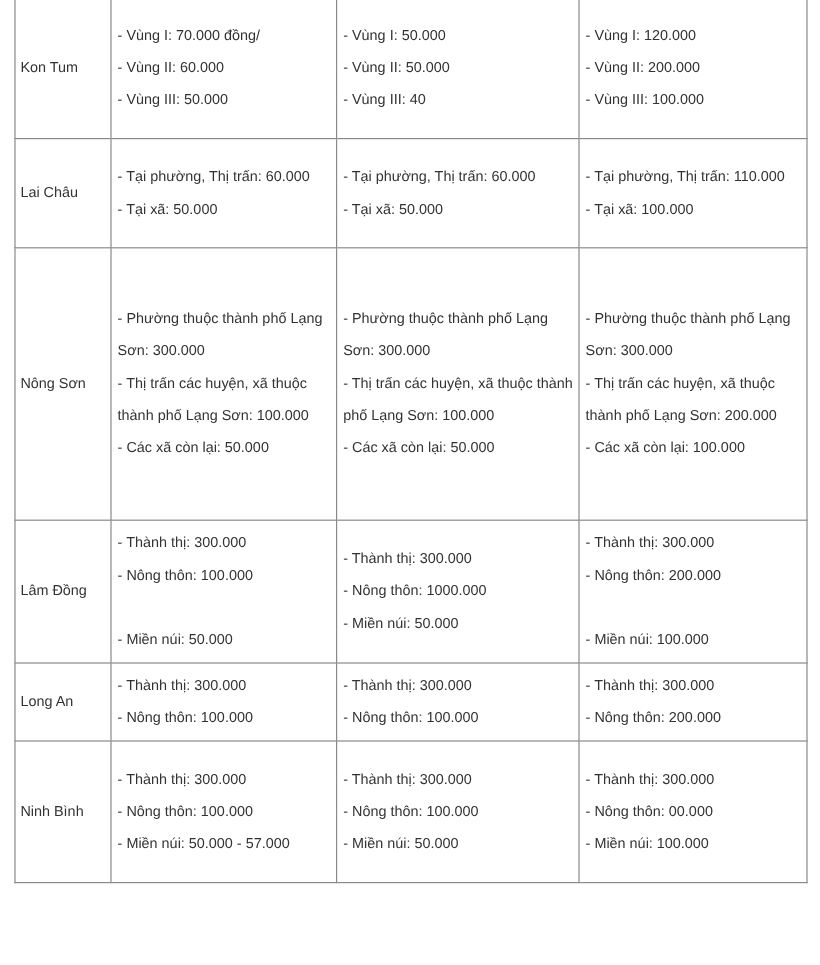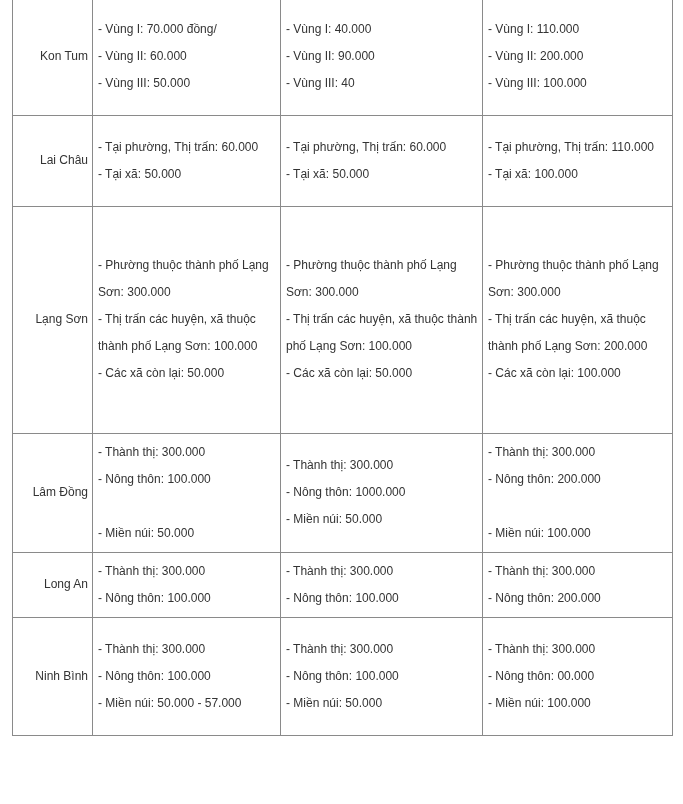--- a/index.html
+++ b/index.html
@@ -31,21 +31,21 @@
     col.c4 { width: 190px; }
     td {
       border: 1.5px solid #8a8a8a;
       padding: 0 4px 0 5px;
       font-size: 12px;
       line-height: 27px;
       vertical-align: middle;
       word-wrap: break-word;
     }
     td.province {
-      text-align: right;
+      text-align: left;
       padding: 0 4px;
     }
     tr.first td { border-top: none; }
     .line { display: block; white-space: normal; }
     .gap { display: block; height: 27px; }
   </style>
 </head>
 <body>
 
 <div class="table-wrap">
@@ -58,47 +58,47 @@
     </colgroup>
     <tbody id="tbody">
         <tr class="first" style="height: 116px;">
           <td class="province"><span>Kon Tum</span></td>
           <td>
             <span class="line">- Vùng I: 70.000 đồng/</span>
             <span class="line">- Vùng II: 60.000</span>
             <span class="line">- Vùng III: 50.000</span>
           </td>
           <td>
-            <span class="line">- Vùng I: 40.000</span>
-            <span class="line">- Vùng II: 90.000</span>
+            <span class="line">- Vùng I: 50.000</span>
+            <span class="line">- Vùng II: 50.000</span>
             <span class="line">- Vùng III: 40</span>
           </td>
           <td>
-            <span class="line">- Vùng I: 110.000</span>
+            <span class="line">- Vùng I: 120.000</span>
             <span class="line">- Vùng II: 200.000</span>
             <span class="line">- Vùng III: 100.000</span>
           </td>
         </tr>
         <tr style="height: 91px;">
           <td class="province"><span>Lai Châu</span></td>
           <td>
             <span class="line">- Tại phường, Thị trấn: 60.000</span>
             <span class="line">- Tại xã: 50.000</span>
           </td>
           <td>
             <span class="line">- Tại phường, Thị trấn: 60.000</span>
             <span class="line">- Tại xã: 50.000</span>
           </td>
           <td>
             <span class="line">- Tại phường, Thị trấn: 110.000</span>
             <span class="line">- Tại xã: 100.000</span>
           </td>
         </tr>
         <tr style="height: 227px;">
-          <td class="province"><span>Lạng Sơn</span></td>
+          <td class="province"><span>Nông Sơn</span></td>
           <td>
             <span class="line">- Phường thuộc thành phố Lạng Sơn: 300.000</span>
             <span class="line">- Thị trấn các huyện, xã thuộc thành phố Lạng Sơn: 100.000</span>
             <span class="line">- Các xã còn lại: 50.000</span>
           </td>
           <td>
             <span class="line">- Phường thuộc thành phố Lạng Sơn: 300.000</span>
             <span class="line">- Thị trấn các huyện, xã thuộc thành phố Lạng Sơn: 100.000</span>
             <span class="line">- Các xã còn lại: 50.000</span>
           </td>

